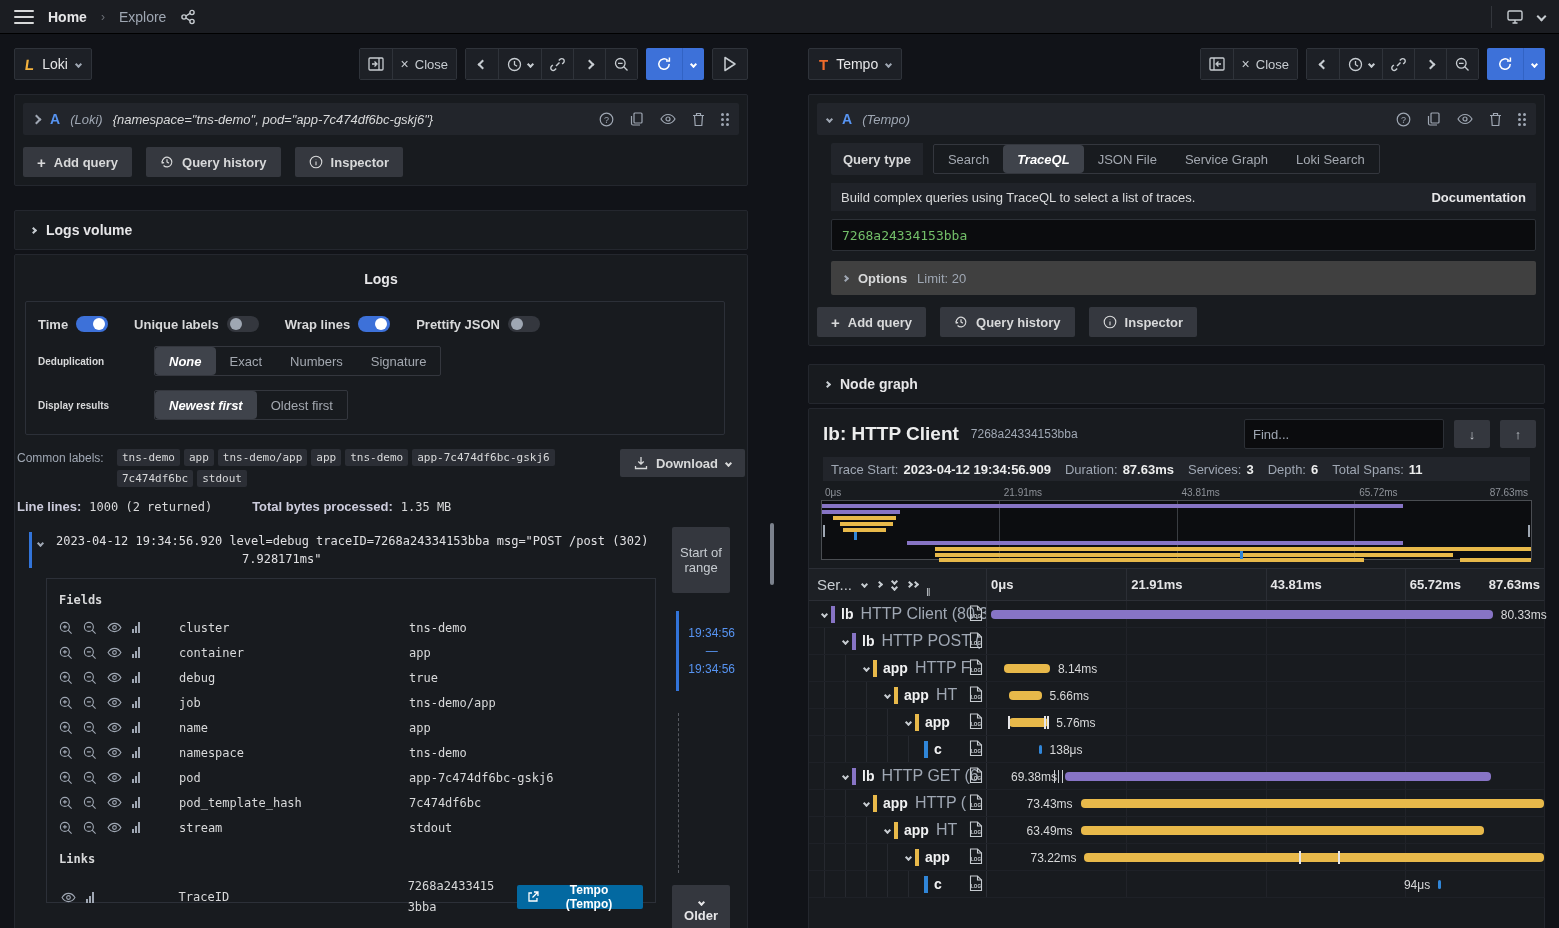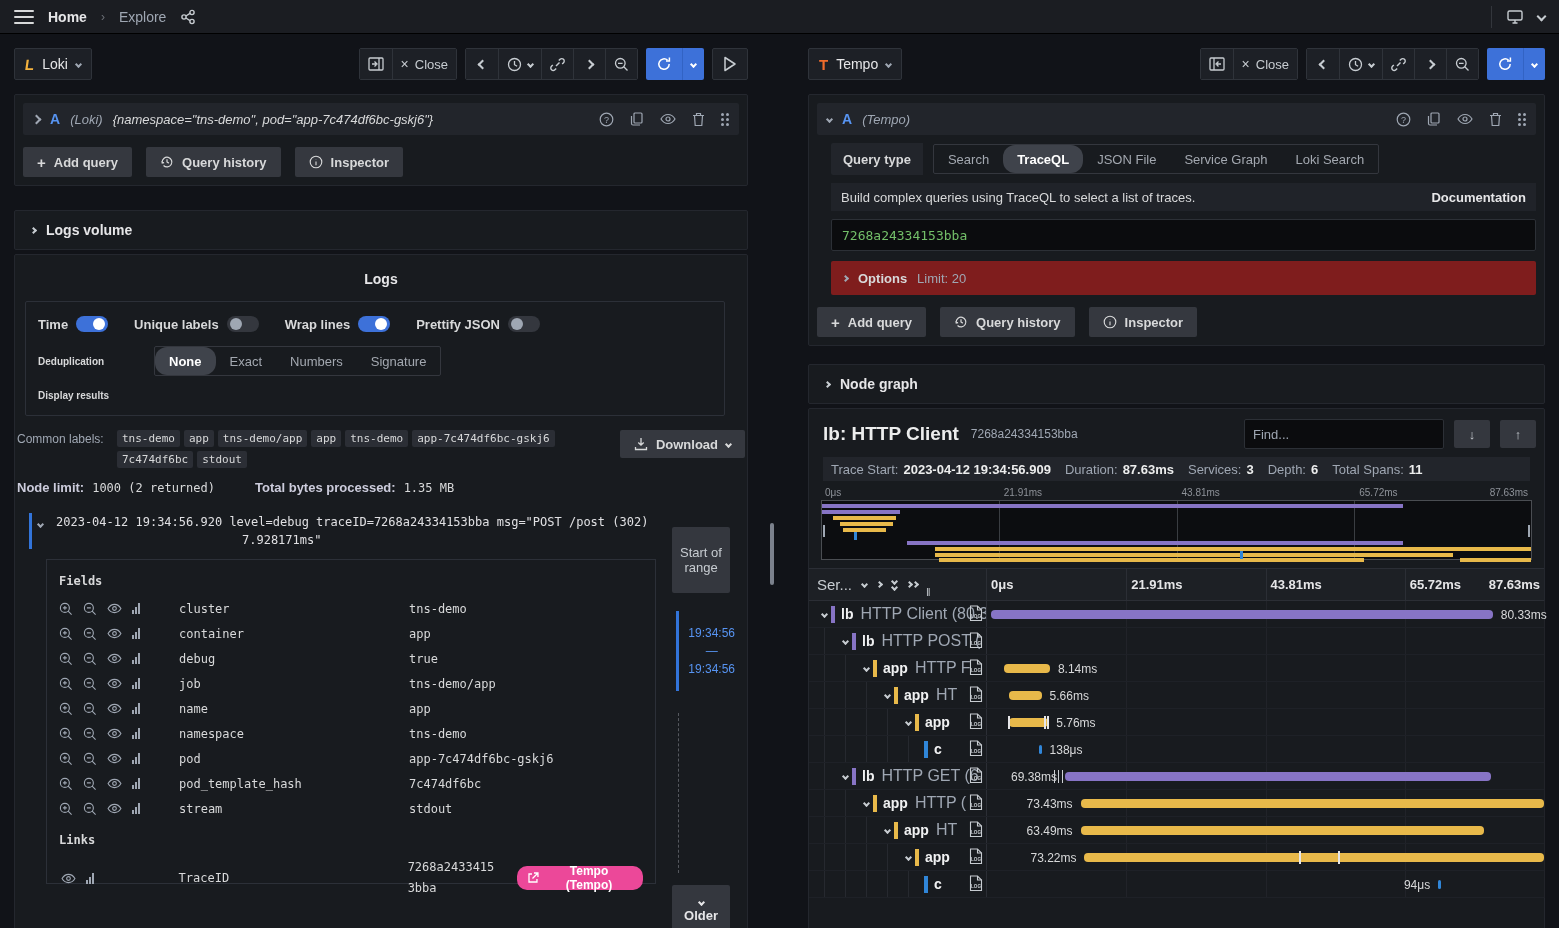--- a/index.html
+++ b/index.html
@@ -57,21 +57,21 @@
   .tog-row { display:flex; align-items:center; gap:26px; }
   .tog-item { display:flex; align-items:center; gap:8px; font-weight:700; font-size:13px; }
   .pill { width:32px; height:16px; border-radius:9px; background:#34373e; position:relative; cursor:pointer; }
   .pill .knob { position:absolute; top:2px; left:3px; width:12px; height:12px; border-radius:50%; background:#9fa7b3;}
   .pill.on { background:#3d71d9; }
   .pill.on .knob { left:auto; right:3px; background:#fff; }
   .opt-row { display:flex; align-items:center; margin-top:14px; gap:16px;}
   .opt-label { font-weight:700; font-size:10px; width:100px; }
   .seg-group { display:flex; border:1px solid #34373e; border-radius:2px; padding:0; }
   .seg-opt { height:28px; display:flex; align-items:center; padding:0 14px; color:#a3a8b0; font-size:13px; cursor:pointer;}
-  .seg-opt.sel { background:#3f434b; color:#fff; border-radius:12px; font-weight:600;}
+  .seg-opt.sel { background:#3f434b; color:#fff; border-radius:4px; font-weight:600;font-style:italic;}
 
   .meta-rows { margin:14px 2px 0; }
   .cl-row { display:flex; }
   .cl-label { color:#9fa7b3; font-size:12px; width:100px; line-height:1.5;}
   .tags { width:450px; display:flex; flex-wrap:wrap; gap:4px; }
   .tag { background:#2b2e35; color:#d8d9da; font-family:"DejaVu Sans Mono",monospace; font-size:11px;
     padding:2px 5px; border-radius:2px; }
   .dl-btn { margin-left:auto; align-self:flex-start; }
   .limit-row { display:flex; gap:8px; margin-top:12px; align-items:baseline; font-size:13px;}
   .limit-row .lbl { color:#ccccdc; font-weight:600;}
@@ -86,41 +86,41 @@
 
   .log-details { margin:10px 10px 0 31px; border:1px solid #2c3038; width:610px; height:325px; padding:10px 12px; position:relative;}
   .ld-title { font-family:"DejaVu Sans Mono",monospace; font-weight:700; font-size:12px; margin:4px 0 8px; }
   .f-row { display:flex; align-items:center; height:25px; }
   .f-icons { display:flex; gap:10px; width:120px; color:#9fa7b3; align-items:center;}
   .f-name { font-family:"DejaVu Sans Mono",monospace; font-size:12px; width:230px; }
   .f-val { font-family:"DejaVu Sans Mono",monospace; font-size:12px; }
   .links-row { display:flex; align-items:center; margin-top:10px; }
   .links-row .f-icons { width:120px; }
   .link-val { font-family:"DejaVu Sans Mono",monospace; font-size:12px; width:110px; line-height:21px;}
-  .btn-tempo { background:#ec4899; color:#fff; font-weight:700; font-size:12px; height:24px; border:none;
-    border-radius:10px; display:flex; align-items:center; gap:6px; padding:0 10px; cursor:pointer;}
+  .btn-tempo { background:#0369a1; color:#fff; font-weight:700; font-size:12px; height:24px; border:none;
+    border-radius:2px; display:flex; align-items:center; gap:6px; padding:0 10px; cursor:pointer;}
 
   .rail-start { position:absolute; right:17px; top:272px; width:58px; height:66px; background:#34373e; border-radius:2px;
     color:#c7ccd1; font-size:13px; display:flex; align-items:center; justify-content:center; text-align:center; cursor:pointer;}
   .rail-range { position:absolute; right:12px; top:356px; border-left:3px solid #3274d9; padding-left:9px;
     color:#5794f2; font-size:12px; line-height:18px; height:80px; display:flex; flex-direction:column; justify-content:center;}
   .rail-range .dash { text-align:center; }
   .rail-dashed { position:absolute; left:663px; top:458px; height:160px; border-left:1px dashed #55585e; }
   .rail-older { position:absolute; right:17px; top:630px; width:58px; height:52px; background:#34373e; border-radius:2px;
     color:#e6e6e8; font-weight:700; display:flex; flex-direction:column; align-items:center; justify-content:center; gap:3px; cursor:pointer;}
 
   
   .tabs-row { display:flex; align-items:center; margin-top:8px; gap:0; }
   .qtype-label { background:#22252b; height:32px; display:flex; align-items:center; padding:0 12px;
     font-weight:700; font-size:13px; border-radius:2px 0 0 2px;}
   .hint-row { margin-top:8px; background:#202329; height:28px; display:flex; align-items:center; padding:0 10px; font-size:13px;}
   .hint-row .doc { margin-left:auto; font-weight:600; color:#e6e6e8; cursor:pointer;}
   .traceql-input { margin-top:8px; background:#0b0c0e; border:1px solid #2c3036; border-radius:2px; height:32px;
     display:flex; align-items:center; padding:0 10px; font-family:"DejaVu Sans Mono",monospace; font-size:13px; color:#73bf69;}
-  .options-row { margin-top:10px; background:#7f1d1d; border-radius:2px; height:34px; display:flex; align-items:center;
+  .options-row { margin-top:10px; background:#404040; border-radius:2px; height:34px; display:flex; align-items:center;
     gap:10px; padding:0 12px; }
   .options-row .opt-name { font-weight:700; }
   .options-row .opt-sum { color:#9fa7b3; }
 
   
   .trace-panel { margin-top:4px; position:relative; height:620px; }
   .tp-head { display:flex; align-items:center; padding:10px 8px 6px 14px; gap:10px;}
   .tp-title { font-size:19px; font-weight:600; color:#eceded; }
   .tp-id { font-size:12px; color:#9fa7b3; margin-left:2px; }
   .find { margin-left:auto; width:200px; height:30px; background:#0b0c0e; border:1px solid #2c3036; border-radius:2px;
@@ -407,20 +407,24 @@
         <span class="opt-label">Deduplication</span>
         <span class="seg-group" id="dedup-group">
             <span class="seg-opt sel">None</span>
             <span class="seg-opt">Exact</span>
             <span class="seg-opt">Numbers</span>
             <span class="seg-opt">Signature</span>
           </span>
       </div>
       <div class="opt-row">
         <span class="opt-label">Display results</span>
+        <span class="seg-group" id="display-group">
+            <span class="seg-opt sel">Newest first</span>
+            <span class="seg-opt">Oldest first</span>
+          </span>
       </div>
     </div>
 
     <div class="meta-rows">
       <div class="cl-row">
         <span class="cl-label">Common labels:</span>
         <span class="tags" id="tags-list">
             <span class="tag">tns-demo</span>
             <span class="tag">app</span>
             <span class="tag">tns-demo/app</span>
@@ -434,21 +438,21 @@
           <svg class="ic" width="14" height="14" viewBox="0 0 14 14">
               <g stroke="#d8d9da" stroke-width="1.3" fill="none">
                 <path d="M7 1v7M4.3 5.5L7 8.2l2.7-2.7M1.5 10v2.5h11V10"></path>
               </g>
             </svg>
           <span>Download</span>
           <span class="chev sm"></span>
         </button>
       </div>
       <div class="limit-row">
-        <span class="lbl">Node limit:</span>
+        <span class="lbl">Line lines:</span>
         <span class="val">1000 (2 returned)</span>
         <span class="gap"></span>
         <span class="lbl">Total bytes processed:</span>
         <span class="val">1.35 MB</span>
       </div>
     </div>
 
     <div class="log-line">
       <span class="lvlbar"></span>
       <span class="chev-cell"><span class="chev sm"></span></span>

